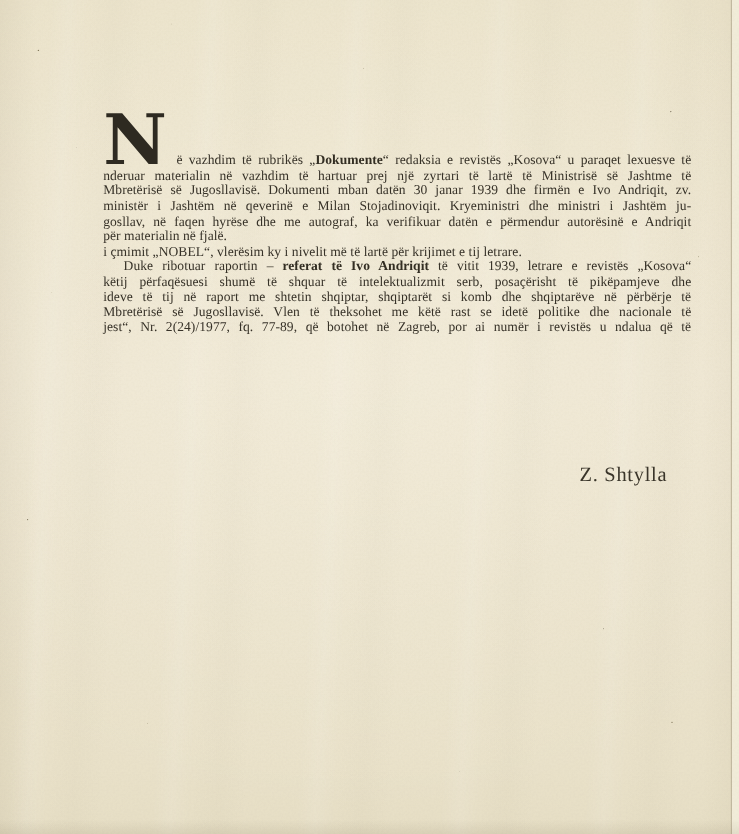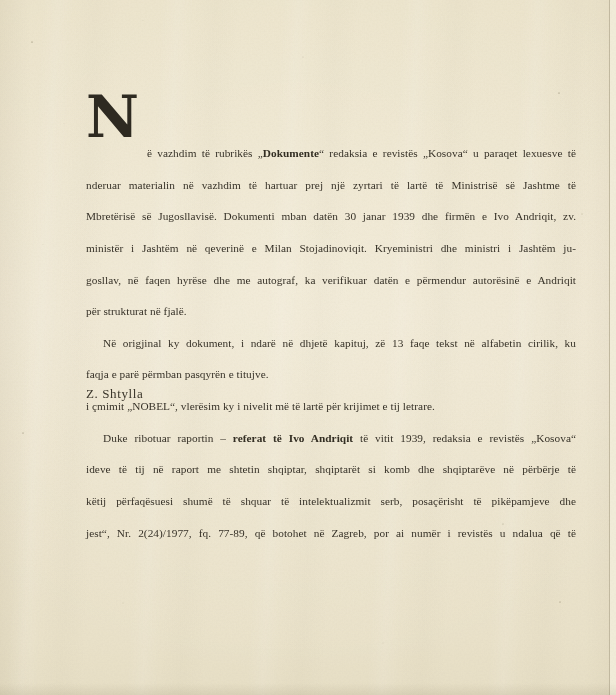--- a/index.html
+++ b/index.html
@@ -53,64 +53,61 @@
       63px 122px 0 -0.8px #7a7158;
   }
   .textblock{
     position:absolute;left:86px;top:128px;width:490px;
     color:#373228;font-size:11.3px;letter-spacing:0.04px;
   }
   .para{margin:0;}
   .line{
     height:12.65px;line-height:12.65px;
     text-align:justify;text-align-last:justify;
-    white-space:normal;overflow:visible;margin-top:19px;
+    white-space:normal;overflow:visible;
   }
   .line.last{text-align-last:left;}
   .line.indent{text-indent:17px;}
   .line.dcline{padding-left:61px;}
   .line b{font-weight:bold;color:#332e23;}
   .dropcap{
     position:absolute;left:0;top:-40px;
     font-family:"DejaVu Serif", serif;font-weight:700;
     font-size:58px;line-height:1;color:#2e2a21;
   }
   .signature{
     position:absolute;left:86px;top:386px;width:470px;
-    font-size:13px;letter-spacing:0.6px;color:#3a352a;
+    text-align:right;font-size:17px;letter-spacing:0.6px;color:#3a352a;
   }
 </style>
 </head>
 <body>
 
 <div class="page">
   <div class="streaks"></div>
 
   <div class="textblock">
     <span class="dropcap">N</span>
 
   <div class="para">
         <div class="line dcline"><span>ë vazhdim të rubrikës „</span><b>Dokumente</b><span>“ redaksia e revistës „Kosova“ u paraqet lexuesve të</span></div>
         <div class="line"><span>nderuar materialin në vazhdim të hartuar prej një zyrtari të lartë të Ministrisë së Jashtme të</span></div>
         <div class="line"><span>Mbretërisë së Jugosllavisë. Dokumenti mban datën 30 janar 1939 dhe firmën e Ivo Andriqit, zv.</span></div>
         <div class="line"><span>ministër i Jashtëm në qeverinë e Milan Stojadinoviqit. Kryeministri dhe ministri i Jashtëm ju-</span></div>
         <div class="line"><span>gosllav, në faqen hyrëse dhe me autograf, ka verifikuar datën e përmendur autorësinë e Andriqit</span></div>
-        <div class="line last"><span>për strukturat në fjalë.</span></div>
-      </div>
-      <div class="para">
-        <div class="line indent"><span>Në origjinal ky dokument, i ndarë në dhjetë kapituj, zë 13 faqe tekst në alfabetin cirilik, ku</span></div>
-        <div class="line last"><span>faqja e parë përmban pasqyrën e titujve.</span></div>
+        <div class="line last"><span>për materialin në fjalë.</span></div>
       </div>
       <div class="para">
         <div class="line last"><span>i çmimit „NOBEL“, vlerësim ky i nivelit më të lartë për krijimet e tij letrare.</span></div>
       </div>
       <div class="para">
-        <div class="line indent"><span>Duke ribotuar raportin – </span><b>referat të Ivo Andriqit</b><span> të vitit 1939, redaksia e revistës „Kosova“</span></div>
+        <div class="line indent"><span>Duke ribotuar raportin – </span><b>referat të Ivo Andriqit</b><span> të vitit 1939, letrare e revistës „Kosova“</span></div>
+        <div class="line"><span>këtij përfaqësuesi shumë të shquar të intelektualizmit serb, posaçërisht të pikëpamjeve dhe</span></div>
         <div class="line"><span>ideve të tij në raport me shtetin shqiptar, shqiptarët si komb dhe shqiptarëve në përbërje të</span></div>
-        <div class="line"><span>këtij përfaqësuesi shumë të shquar të intelektualizmit serb, posaçërisht të pikëpamjeve dhe</span></div>
+        <div class="line"><span>Mbretërisë së Jugosllavisë. Vlen të theksohet me këtë rast se idetë politike dhe nacionale të</span></div>
       </div>
       <div class="para">
         <div class="line"><span>jest“, Nr. 2(24)/1977, fq. 77-89, që botohet në Zagreb, por ai numër i revistës u ndalua që të</span></div>
       </div>
     </div>
 
   <div class="signature">Z. Shtylla</div>
 
   <div class="specks"></div>
   <div class="edge-strip"></div>

